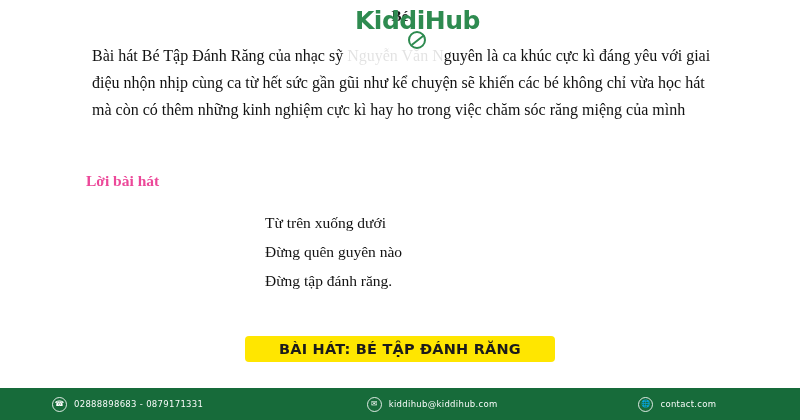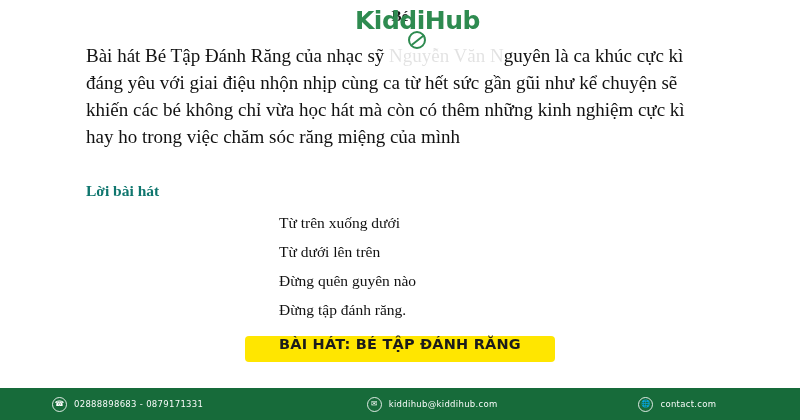--- a/index.html
+++ b/index.html
@@ -79,66 +79,66 @@
     width: 16px;
     height: 2px;
     background: #2e8b50;
     transform: rotate(-38deg);
     transform-origin: center;
   }
 
   
   .body-para {
     position: absolute;
-    left: 86px;
+    left: 92px;
     top: 42px;
     width: 630px;
-    font-size: 19px;
+    font-size: 16px;
     line-height: 27px;
     color: #111111;
     text-align: left;
   }
   .body-para .obscured {
     color: rgba(17,17,17,0.12);
   }
 
   
   .lyrics-heading {
     position: absolute;
     left: 86px;
-    top: 182px;
+    top: 172px;
     font-size: 15.5px;
     font-weight: bold;
-    color: #0f766e;
+    color: #ec4899;
   }
 
   
   .lyrics {
     position: absolute;
-    left: 279px;
+    left: 265px;
     top: 208px;
     font-size: 15.5px;
     line-height: 29px;
     color: #111111;
   }
   .lyrics div {
     white-space: nowrap;
   }
 
   
   .caption-banner {
     position: absolute;
     left: 245px;
     top: 336px;
     width: 310px;
     height: 26px;
     background: #ffe600;
     border-radius: 4px;
     display: flex;
-    align-items: flex-start;
+    align-items: center;
     justify-content: center;
   }
   .caption-banner span {
     font-family: "DejaVu Sans", sans-serif;
     font-weight: bold;
     font-size: 14.5px;
     color: #1b1b1b;
     letter-spacing: 0.2px;
     white-space: nowrap;
   }
@@ -194,21 +194,20 @@
       <span class="slash"></span>
     </span>
   </div>
 
   <div class="body-para"><span>Bài hát Bé Tập Đánh Răng của nhạc sỹ </span><span class="obscured">Nguyễn Văn N</span><span>guyên là ca khúc cực kì đáng yêu với giai điệu nhộn nhịp cùng ca từ hết sức gần gũi như kể chuyện sẽ khiến các bé không chỉ vừa học hát mà còn có thêm những kinh nghiệm cực kì hay ho trong việc chăm sóc răng miệng của mình</span></div>
 
   <div class="lyrics-heading">Lời bài hát</div>
 
   <div class="lyrics">
     <div>Từ trên xuống dưới</div>
-    <div>Từ dưới lên trên</div>
     <div>Đừng quên guyên nào</div>
     <div>Đừng tập đánh răng.</div>
   </div>
 
   <div class="caption-banner">
     <span>BÀI HÁT: BÉ TẬP ĐÁNH RĂNG</span>
   </div>
 
   <div class="footer">
     <div class="footer-item">

